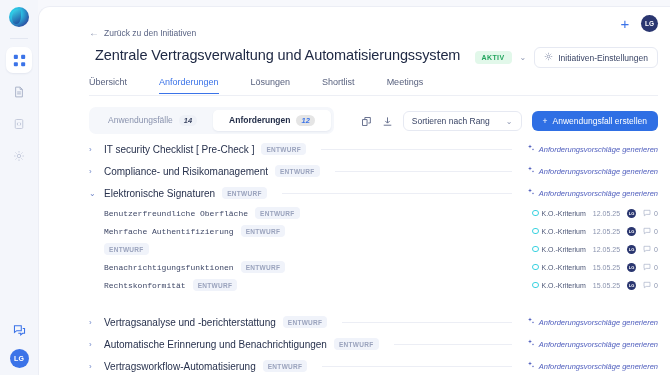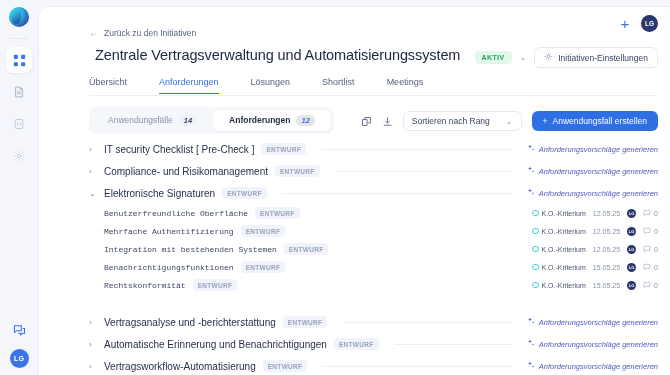--- a/index.html
+++ b/index.html
@@ -437,21 +437,20 @@
               <svg width="8" height="8" viewBox="0 0 16 16" fill="none" stroke="#aab3c9" stroke-width="1.4">
                 <path d="M2 2.6h12v8.2H6.2L2.6 13.6l.3-2.8H2z"></path>
               </svg>
             </span>
             <span>0</span>
           </span>
         </span>
       </div>
 
       <div class="child-row">
-        <span class="child-name">Integration mit bestehenden Systemen</span>
         <span class="badge-entwurf">ENTWURF</span>
         <span class="child-right">
           <span class="ko">
             <span class="ko-dot"></span>
             <span>K.O.-Kriterium</span>
           </span>
           <span class="date">12.05.25</span>
           <span class="av">LG</span>
           <span class="cmt">
             <span>

